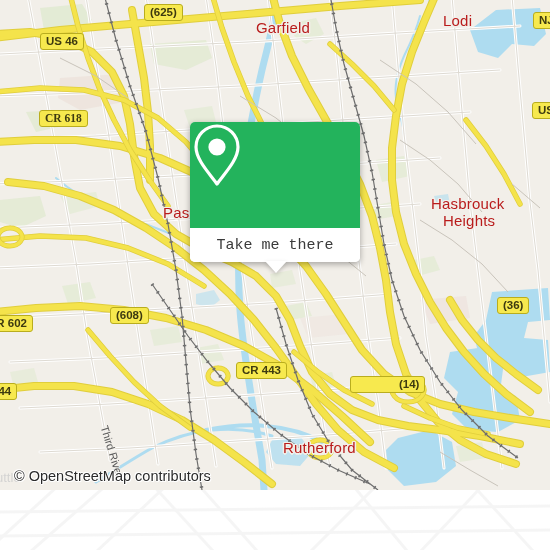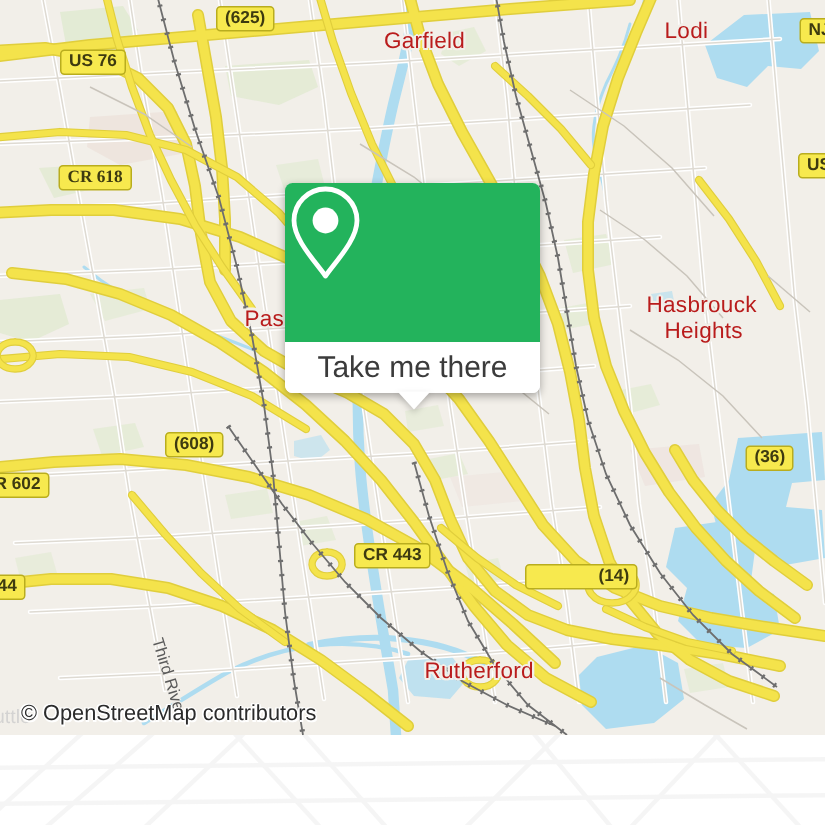--- a/index.html
+++ b/index.html
@@ -64,21 +64,21 @@
 
   
   #card{
     position:absolute;left:190px;top:122px;width:170px;height:140px;
     border-radius:5px;background:#fff;
     box-shadow:0 2px 6px rgba(0,0,0,.33);
     overflow:hidden;
   }
   #card-head{height:106px;background:#23b35c;display:flex;align-items:center;justify-content:center;}
   #card-foot{height:34px;display:flex;align-items:center;justify-content:center;background:#fff;}
-  #card-label{font-size:20px;color:#3b3b3b;font-family:Liberation Sans, sans-serif;}
+  #card-label{font-size:15px;color:#3b3b3b;font-family:Liberation Mono, monospace;}
   #card-tail{
     position:absolute;left:265px;top:261px;width:0;height:0;
     border-left:11px solid transparent;border-right:11px solid transparent;
     border-top:12px solid #fff;
     filter:drop-shadow(0 2px 2px rgba(0,0,0,.2));
   }
 
   
   #footer{
     position:absolute;left:0;top:490px;width:550px;height:60px;
@@ -300,25 +300,25 @@
     </svg>
 
     <div class="maplabel city" style="left:256px;top:19px;">Garfield</div>
     <div class="maplabel city" style="left:443px;top:12px;">Lodi</div>
     <div class="maplabel city" style="left:431px;top:195px;">Hasbrouck</div>
     <div class="maplabel city" style="left:443px;top:212px;">Heights</div>
     <div class="maplabel city" style="left:163px;top:204px;">Pas</div>
     <div class="maplabel city" style="left:283px;top:439px;">Rutherford</div>
 
     <div class="shield" style="left:144px;top:4px;">(625)</div>
-    <div class="shield" style="left:40px;top:33px;">US 76</div>
+    <div class="shield" style="left:40px;top:33px;">US 46</div>
     <div class="shield" style="left:533px;top:12px;">NJ</div>
     <div class="shield" style="left:532px;top:102px;">US</div>
     <div class="shield" style="left:39px;top:110px;font-family:Liberation Serif, serif;">CR 618</div>
-    <div class="shield" style="left:110px;top:288px;">(608)</div>
+    <div class="shield" style="left:110px;top:307px;">(608)</div>
     <div class="shield" style="left:-18px;top:315px;">CR 602</div>
     <div class="shield" style="left:450px;top:297px;margin-left:47px;">(36)</div>
     <div class="shield" style="left:-14px;top:383px;">644</div>
     <div class="shield" style="left:236px;top:362px;">CR 443</div>
     <div class="shield" style="left:350px;top:376px;padding-left:48px;">(14)</div>
 
     <div class="riverlabel" style="left:110px;top:424px;transform:rotate(73deg);">Third River</div>
 
     <div id="attrib-ghost">uttle</div>
     <div id="attrib">© OpenStreetMap contributors</div>

